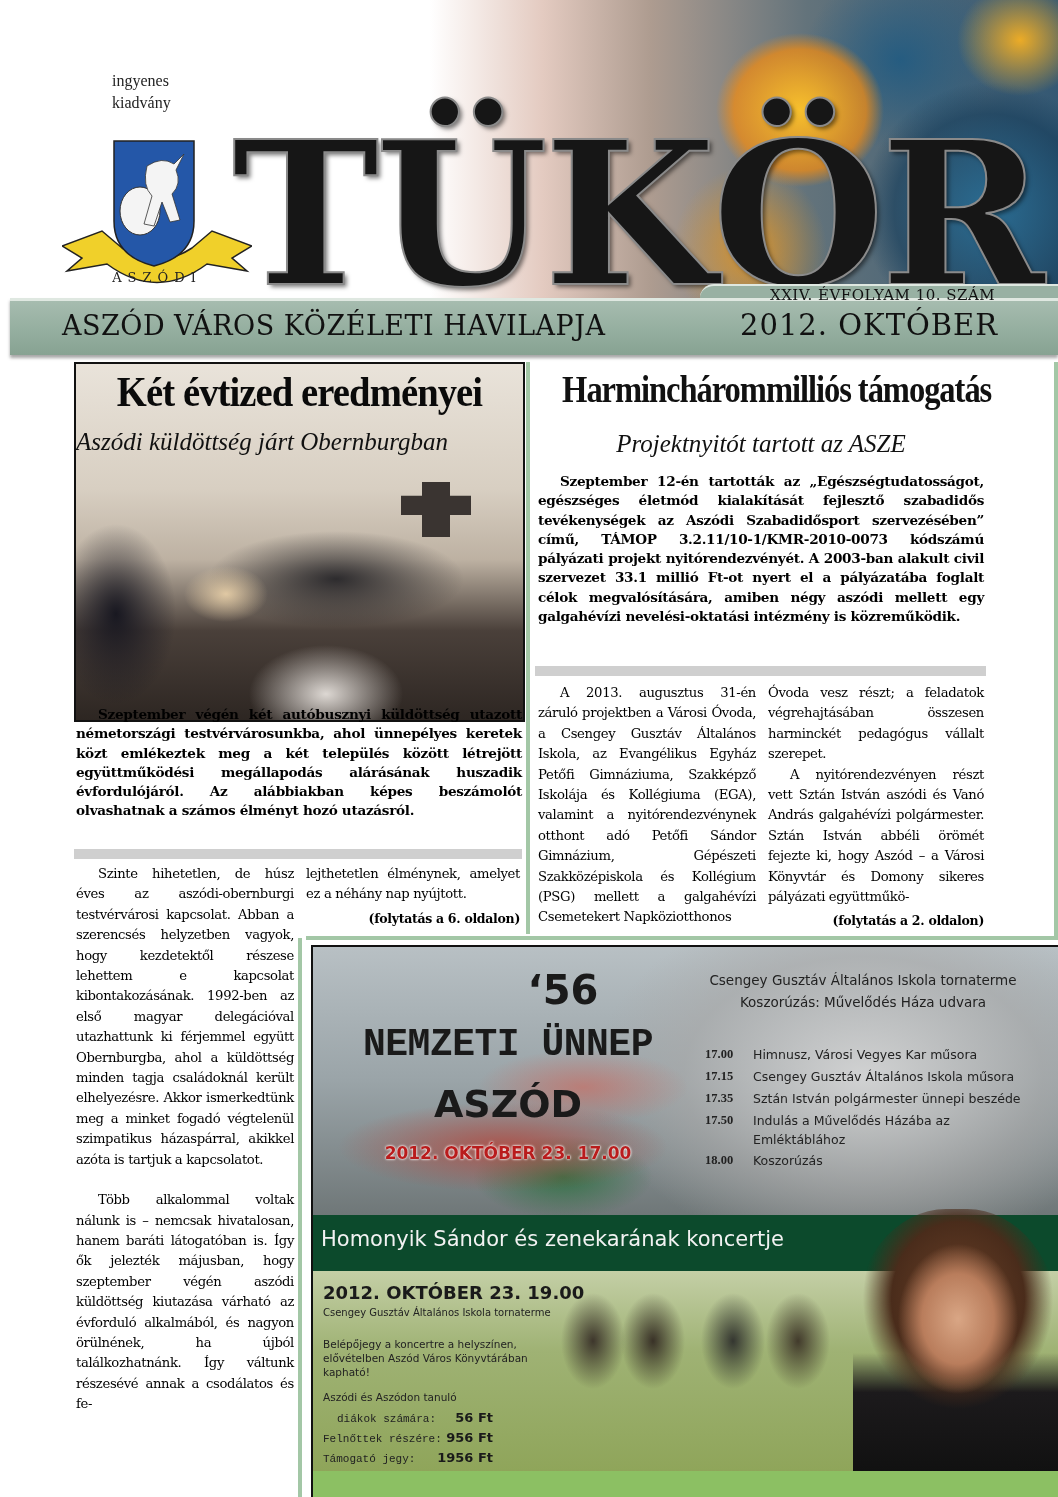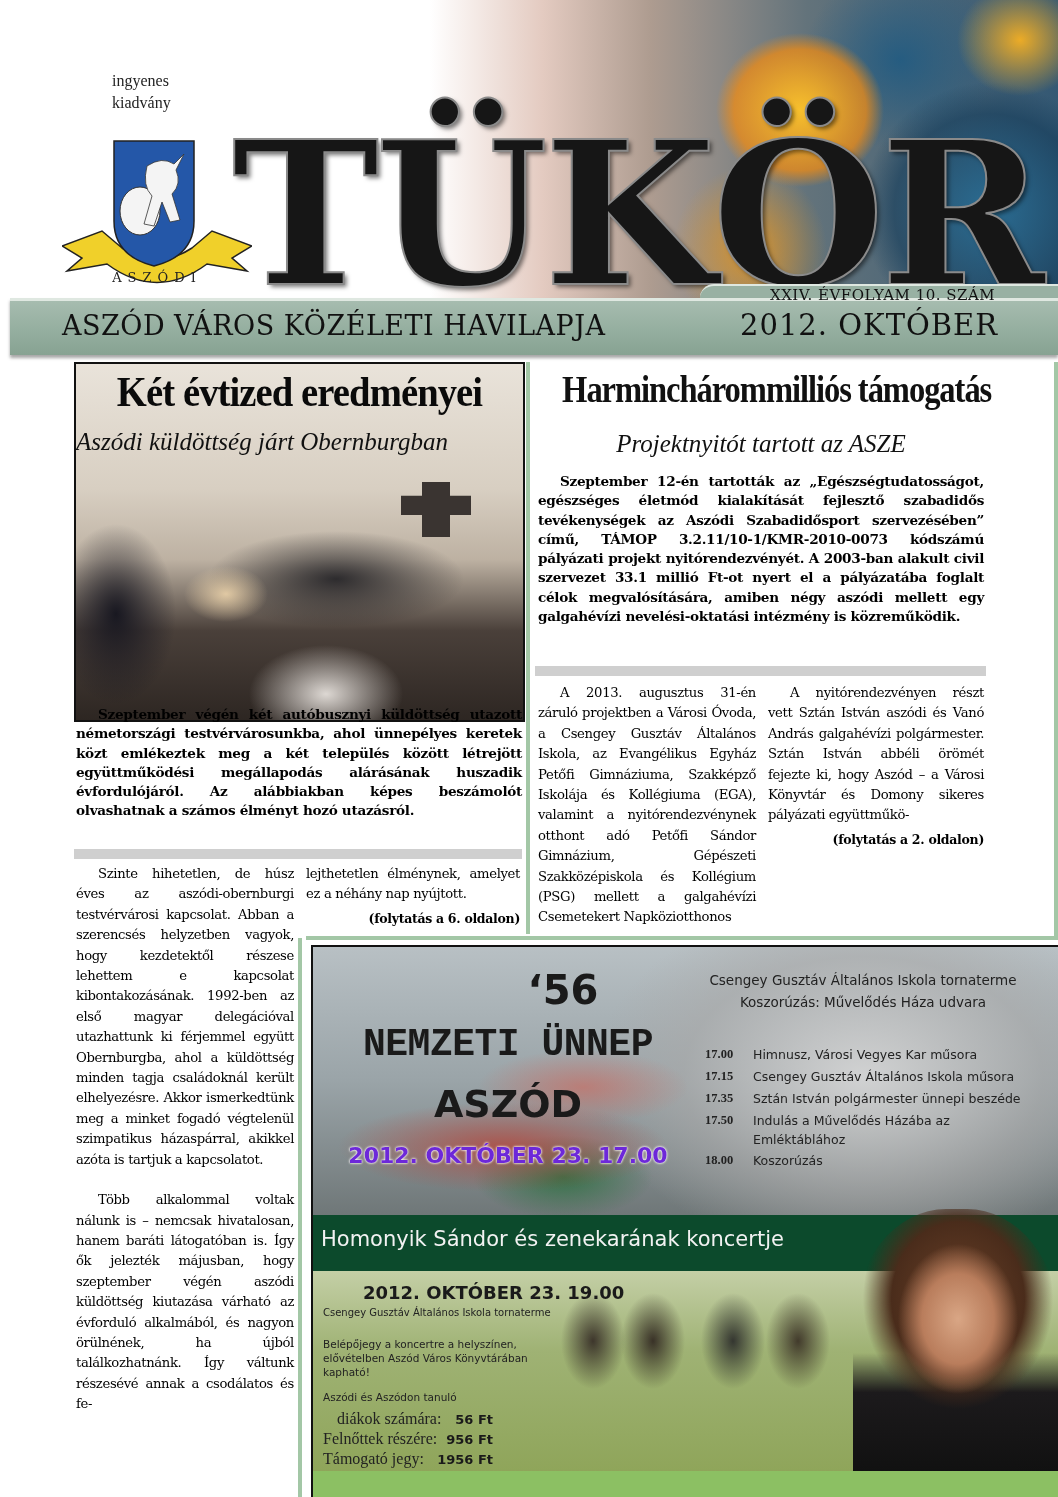--- a/index.html
+++ b/index.html
@@ -151,21 +151,21 @@
     position: absolute; left: 10px; top: 76px; width: 370px; text-align: center;
     font-family: Liberation Mono, monospace; font-weight: bold; font-size: 38px; color: #1a1a1a;
     letter-spacing: -0.5px;
   }
   .poster-town {
     position: absolute; left: 10px; top: 135px; width: 370px; text-align: center;
     font-family: "DejaVu Sans", sans-serif; font-weight: bold; font-size: 38px; color: #1a1a1a;
   }
   .poster-datetime {
     position: absolute; left: 10px; top: 196px; width: 370px; text-align: center;
-    font-family: "DejaVu Sans", sans-serif; font-weight: bold; font-size: 22px; color: #6d28d9;
+    font-family: "DejaVu Sans", sans-serif; font-weight: bold; font-size: 17px; color: #b91c1c;
     text-shadow: 0 0 3px #fff, 0 0 2px #fff;
   }
   .poster-venue {
     position: absolute; left: 370px; top: 22px; width: 360px; text-align: center;
     font-family: "DejaVu Sans", sans-serif; font-size: 13.5px; line-height: 22px; color: #222;
   }
   .poster-schedule {
     position: absolute; left: 392px; top: 96px; width: 350px;
     font-family: "DejaVu Sans", sans-serif; font-size: 12.5px; color: #222;
   }
@@ -192,37 +192,37 @@
   .singer {
     position: absolute; left: 540px; top: 262px; width: 207px; height: 262px;
     background:
       radial-gradient(ellipse 60px 75px at 105px 110px, #d9a685 0%, #b97d5c 60%, rgba(0,0,0,0) 100%),
       radial-gradient(ellipse 95px 110px at 105px 90px, #6b4128 0%, #4a2c1b 70%, rgba(0,0,0,0) 100%),
       linear-gradient(180deg, rgba(0,0,0,0) 55%, #1c1a1c 70%, #111 100%);
     border-radius: 45% 45% 0 0;
   }
   .concert-date {
     position: absolute; left: 10px; top: 335px; font-family: "DejaVu Sans", sans-serif;
-    font-weight: bold; font-size: 18px; color: #1a1a1a; white-space: nowrap; margin-left: 40px;
+    font-weight: bold; font-size: 18px; color: #1a1a1a; white-space: nowrap;
   }
   .concert-venue {
     position: absolute; left: 10px; top: 360px; font-family: "DejaVu Sans", sans-serif;
     font-size: 10px; color: #222; white-space: nowrap;
   }
   .ticket-info {
     position: absolute; left: 10px; top: 390px; width: 220px; font-family: "DejaVu Sans", sans-serif;
     font-size: 10.5px; line-height: 14px; color: #222;
   }
   .price-intro {
     position: absolute; left: 10px; top: 444px; font-family: "DejaVu Sans", sans-serif;
     font-size: 10.5px; color: #222;
   }
   .price-table { position: absolute; left: 10px; top: 463px; width: 170px; }
   .price-row { display: flex; justify-content: space-between; align-items: baseline; height: 20px; }
-  .price-label { font-family: Liberation Serif, serif; font-size: 16px; color: #222; }
+  .price-label { font-family: Liberation Mono, monospace; font-size: 11px; color: #222; }
   .price-row.indent .price-label { padding-left: 14px; }
   .price-value { font-family: "DejaVu Sans", sans-serif; font-weight: bold; font-size: 13px; color: #1a1a1a; }
   .poster-foot {
     position: absolute; left: 0; top: 524px; width: 747px; height: 28px; background: #8cc063;
   }
 </style>
 </head>
 <body>
 
 <div class="abs autumn-bg"></div>
@@ -277,20 +277,21 @@
 
 <div class="abs right-headline">Harminchárommilliós támogatás</div>
 <div class="abs right-subhead">Projektnyitót tartott az ASZE</div>
 <p class="abs lead-text right-lead">Szeptember 12-én tartották az „Egészségtudatosságot, egészséges életmód kialakítását fejlesztő szabadidős tevékenységek az Aszódi Szabadidősport szervezésében” című, TÁMOP 3.2.11/10-1/KMR-2010-0073 kódszámú pályázati projekt nyitórendezvényét. A 2003-ban alakult civil szervezet 33.1 millió Ft-ot nyert el a pályázatába foglalt célok megvalósítására, amiben négy aszódi mellett egy galgahévízi nevelési-oktatási intézmény is közreműködik.</p>
 <div class="abs grey-rule right-rule"></div>
 
 <div class="abs body-text right-col1">
   <p>A 2013. augusztus 31-én záruló projektben a Városi Óvoda, a Csengey Gusztáv Általános Iskola, az Evangélikus Egyház Petőfi Gimnáziuma, Szakképző Iskolája és Kollégiuma (EGA), valamint a nyitórendezvénynek otthont adó Petőfi Sándor Gimnázium, Gépészeti Szakközépiskola és Kollégium (PSG) mellett a galgahévízi Csemetekert Napköziotthonos</p>
 </div>
 <div class="abs body-text right-col2">
+  <p style="text-indent:0">Óvoda vesz részt; a feladatok végrehajtásában összesen harminckét pedagógus vállalt szerepet.</p>
   <p>A nyitórendezvényen részt vett Sztán István aszódi és Vanó András galgahévízi polgármester. Sztán István abbéli örömét fejezte ki, hogy Aszód – a Városi Könyvtár és Domony sikeres pályázati együttműkö-</p>
   <div class="continued">(folytatás a 2. oldalon)</div>
 </div>
 
 <div class="abs poster">
   <div class="poster-top"></div>
   <div class="poster-56">‘56</div>
   <div class="poster-holiday">NEMZETI ÜNNEP</div>
   <div class="poster-town">ASZÓD</div>
   <div class="poster-datetime">2012. OKTÓBER 23. 17.00</div>

